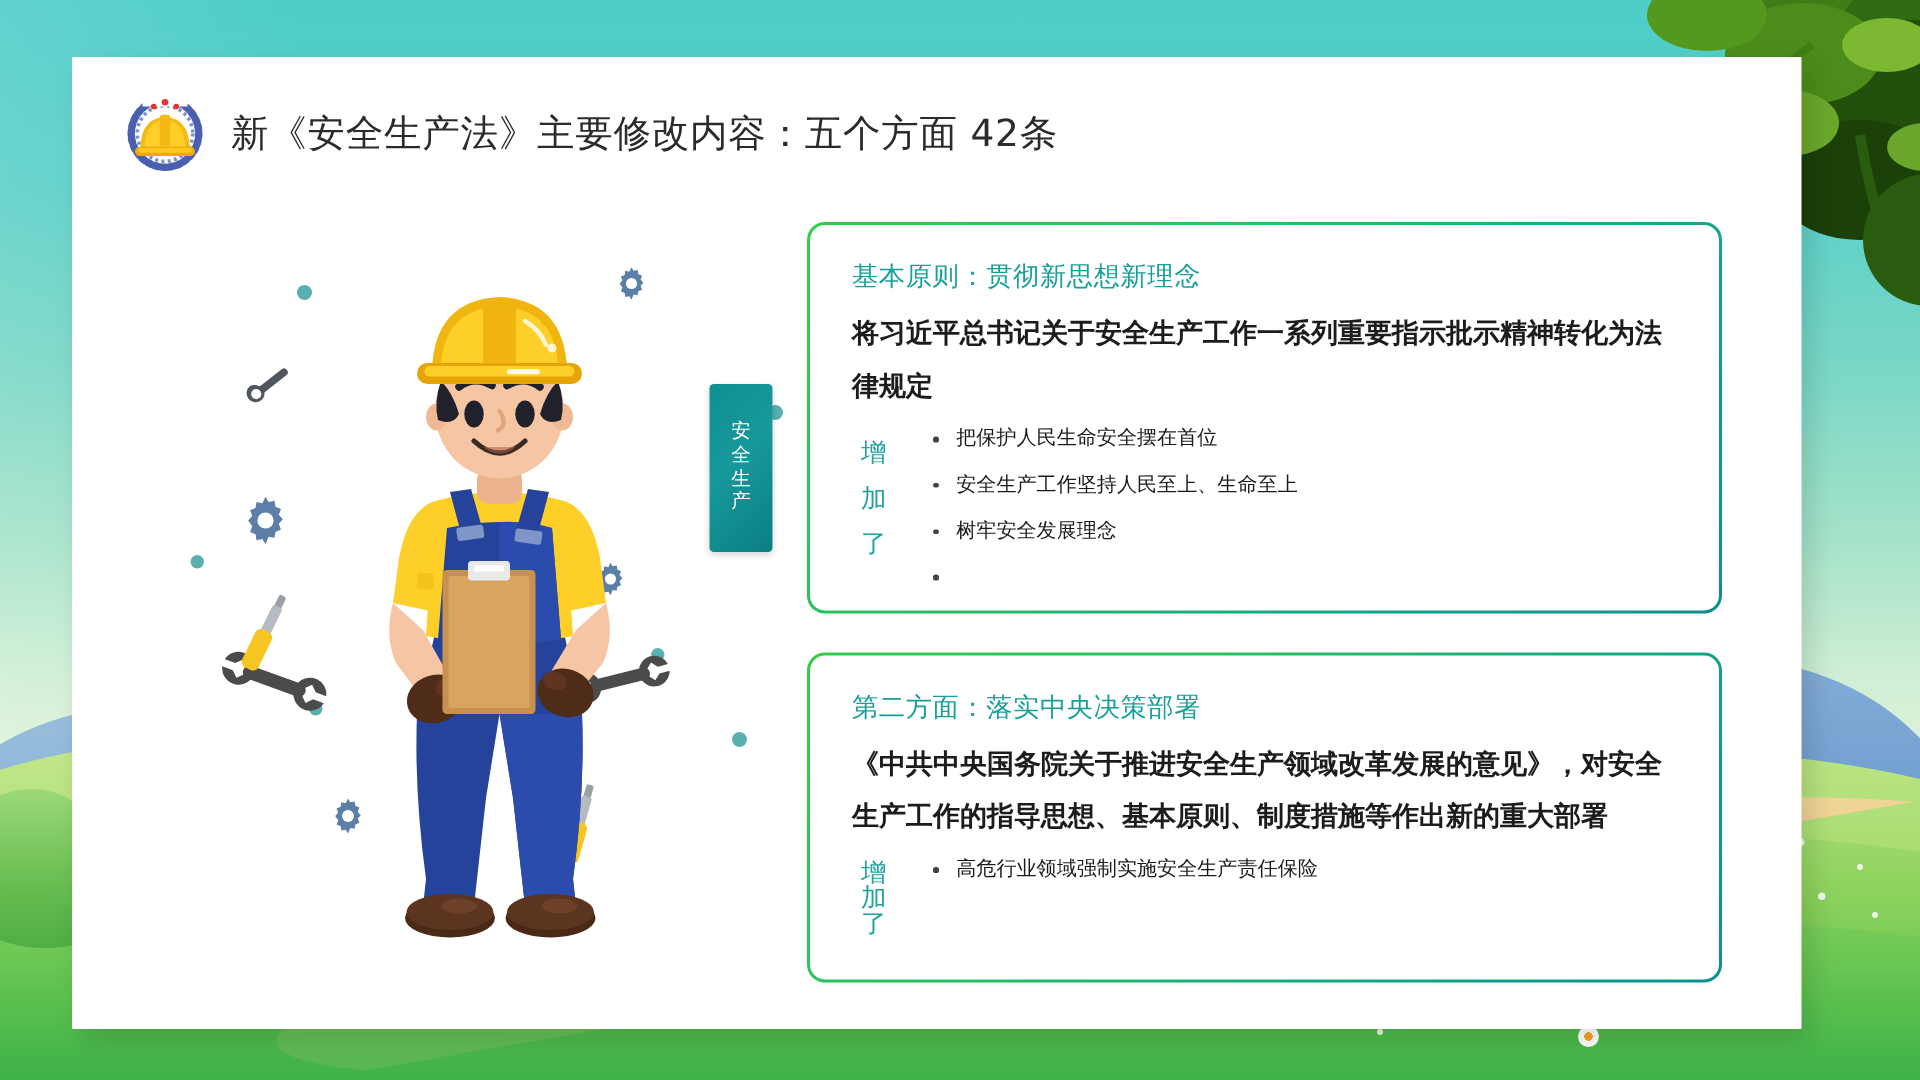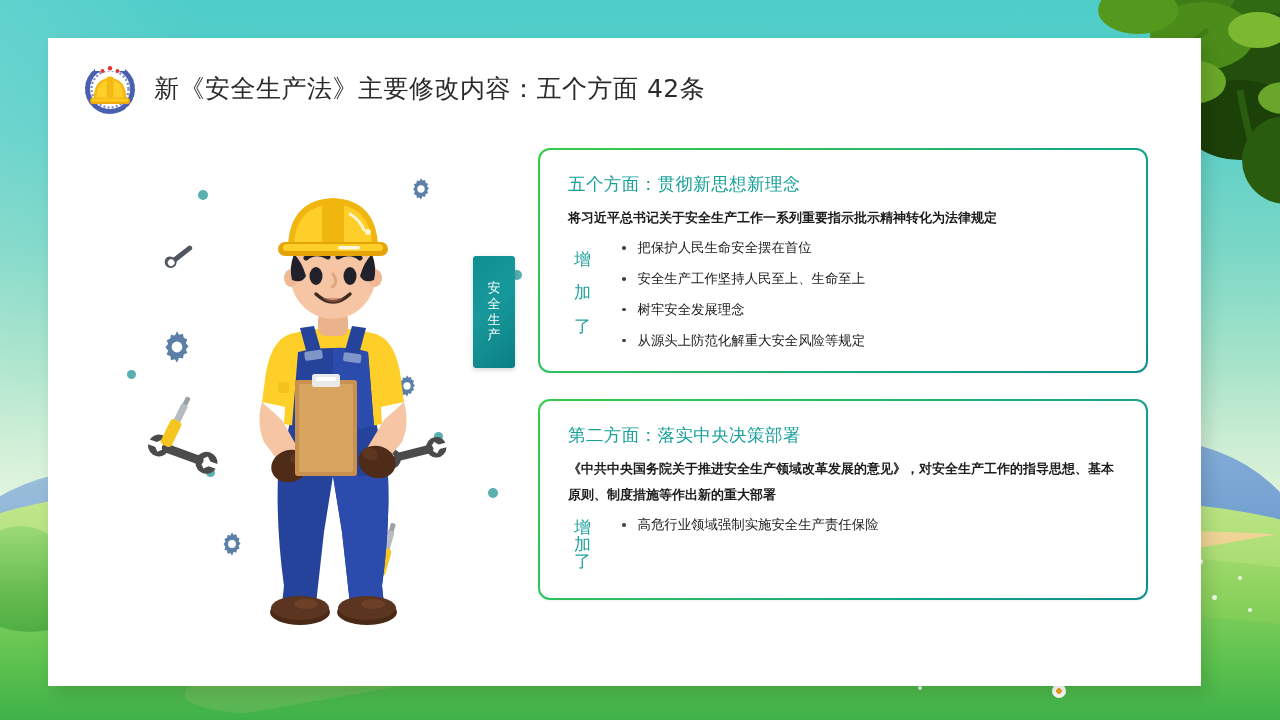--- a/index.html
+++ b/index.html
@@ -162,21 +162,21 @@
     background:linear-gradient(135deg,#35cc4b 0%,#2bbf64 35%,#14a487 72%,#0d8f8c 100%);
     margin-bottom:26px;
     box-shadow:0 1px 3px rgba(0,0,0,.06);
   }
   .box-inner { background:#fff; border-radius:10px; padding:22px 24px 20px 28px; }
   .box-title {
     color:#17a09a; font-size:17.5px; margin-bottom:9px; letter-spacing:.4px;
     font-family:"DejaVu Sans","Liberation Sans",sans-serif;
   }
   .box-lead {
-    color:#1c1c1c; font-size:13px; font-weight:bold; line-height:1.95;
+    color:#1c1c1c; font-size:18px; font-weight:bold; line-height:1.95;
     font-family:"DejaVu Sans","Liberation Sans",sans-serif;
   }
   .box-body { display:flex; margin-top:6px; }
   .prefix {
     width:54px; flex:none; color:#1fa3a0; font-size:17px; line-height:1.0;
     display:flex; flex-direction:column; justify-content:space-around;
     padding:6px 0 8px 6px;
     font-family:"DejaVu Sans","Liberation Sans",sans-serif;
   }
   .prefix span { display:block; }
@@ -473,21 +473,21 @@
       <span>全</span>
       <span>生</span>
       <span>产</span>
     </div>
   </div>
 
   <div class="boxes">
 
     <div class="box">
       <div class="box-inner">
-        <div class="box-title">五个方面：贯彻新思想新理念</div>
+        <div class="box-title">基本原则：贯彻新思想新理念</div>
         <div class="box-lead">将习近平总书记关于安全生产工作一系列重要指示批示精神转化为法律规定</div>
         <div class="box-body">
           <div class="prefix">
             <span>增</span>
             <span>加</span>
             <span>了</span>
           </div>
           <div class="bullets">
             <div class="bullet">
               <span class="bdot"></span>
@@ -496,21 +496,20 @@
             <div class="bullet">
               <span class="bdot"></span>
               <span>安全生产工作坚持人民至上、生命至上</span>
             </div>
             <div class="bullet">
               <span class="bdot"></span>
               <span>树牢安全发展理念</span>
             </div>
             <div class="bullet">
               <span class="bdot"></span>
-              <span>从源头上防范化解重大安全风险等规定</span>
             </div>
           </div>
         </div>
       </div>
     </div>
 
     <div class="box">
       <div class="box-inner">
         <div class="box-title">第二方面：落实中央决策部署</div>
         <div class="box-lead">《中共中央国务院关于推进安全生产领域改革发展的意见》，对安全生产工作的指导思想、基本原则、制度措施等作出新的重大部署</div>

